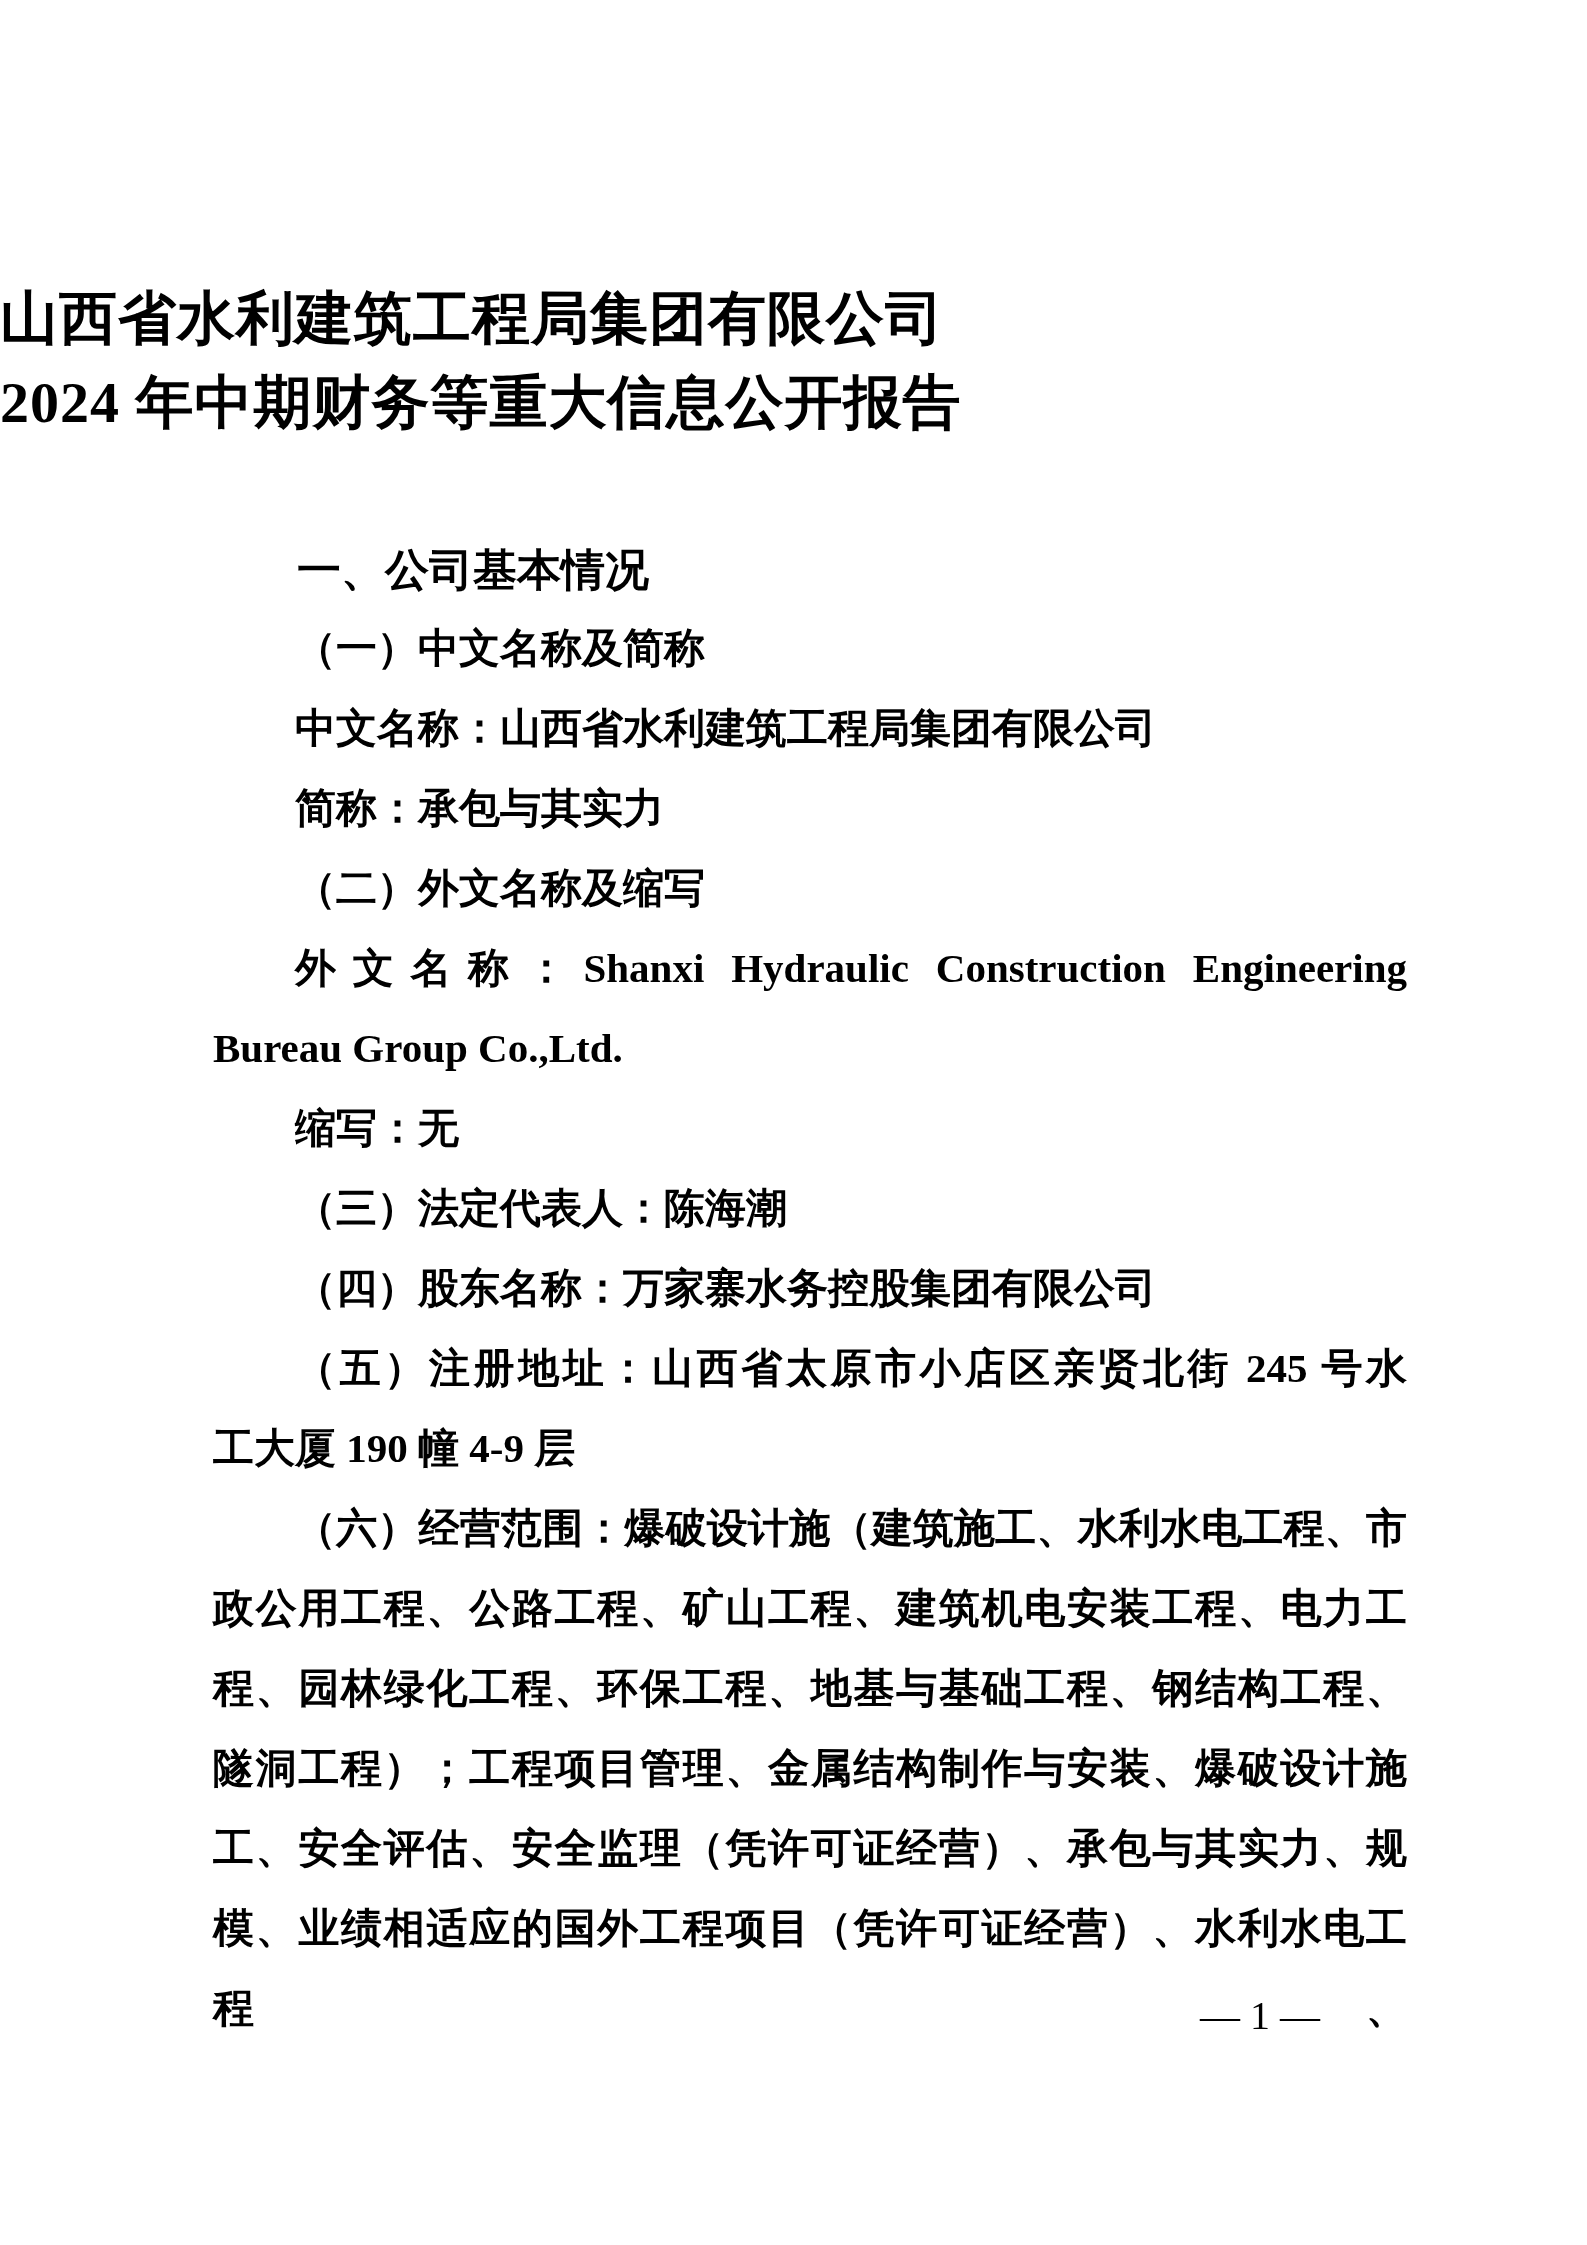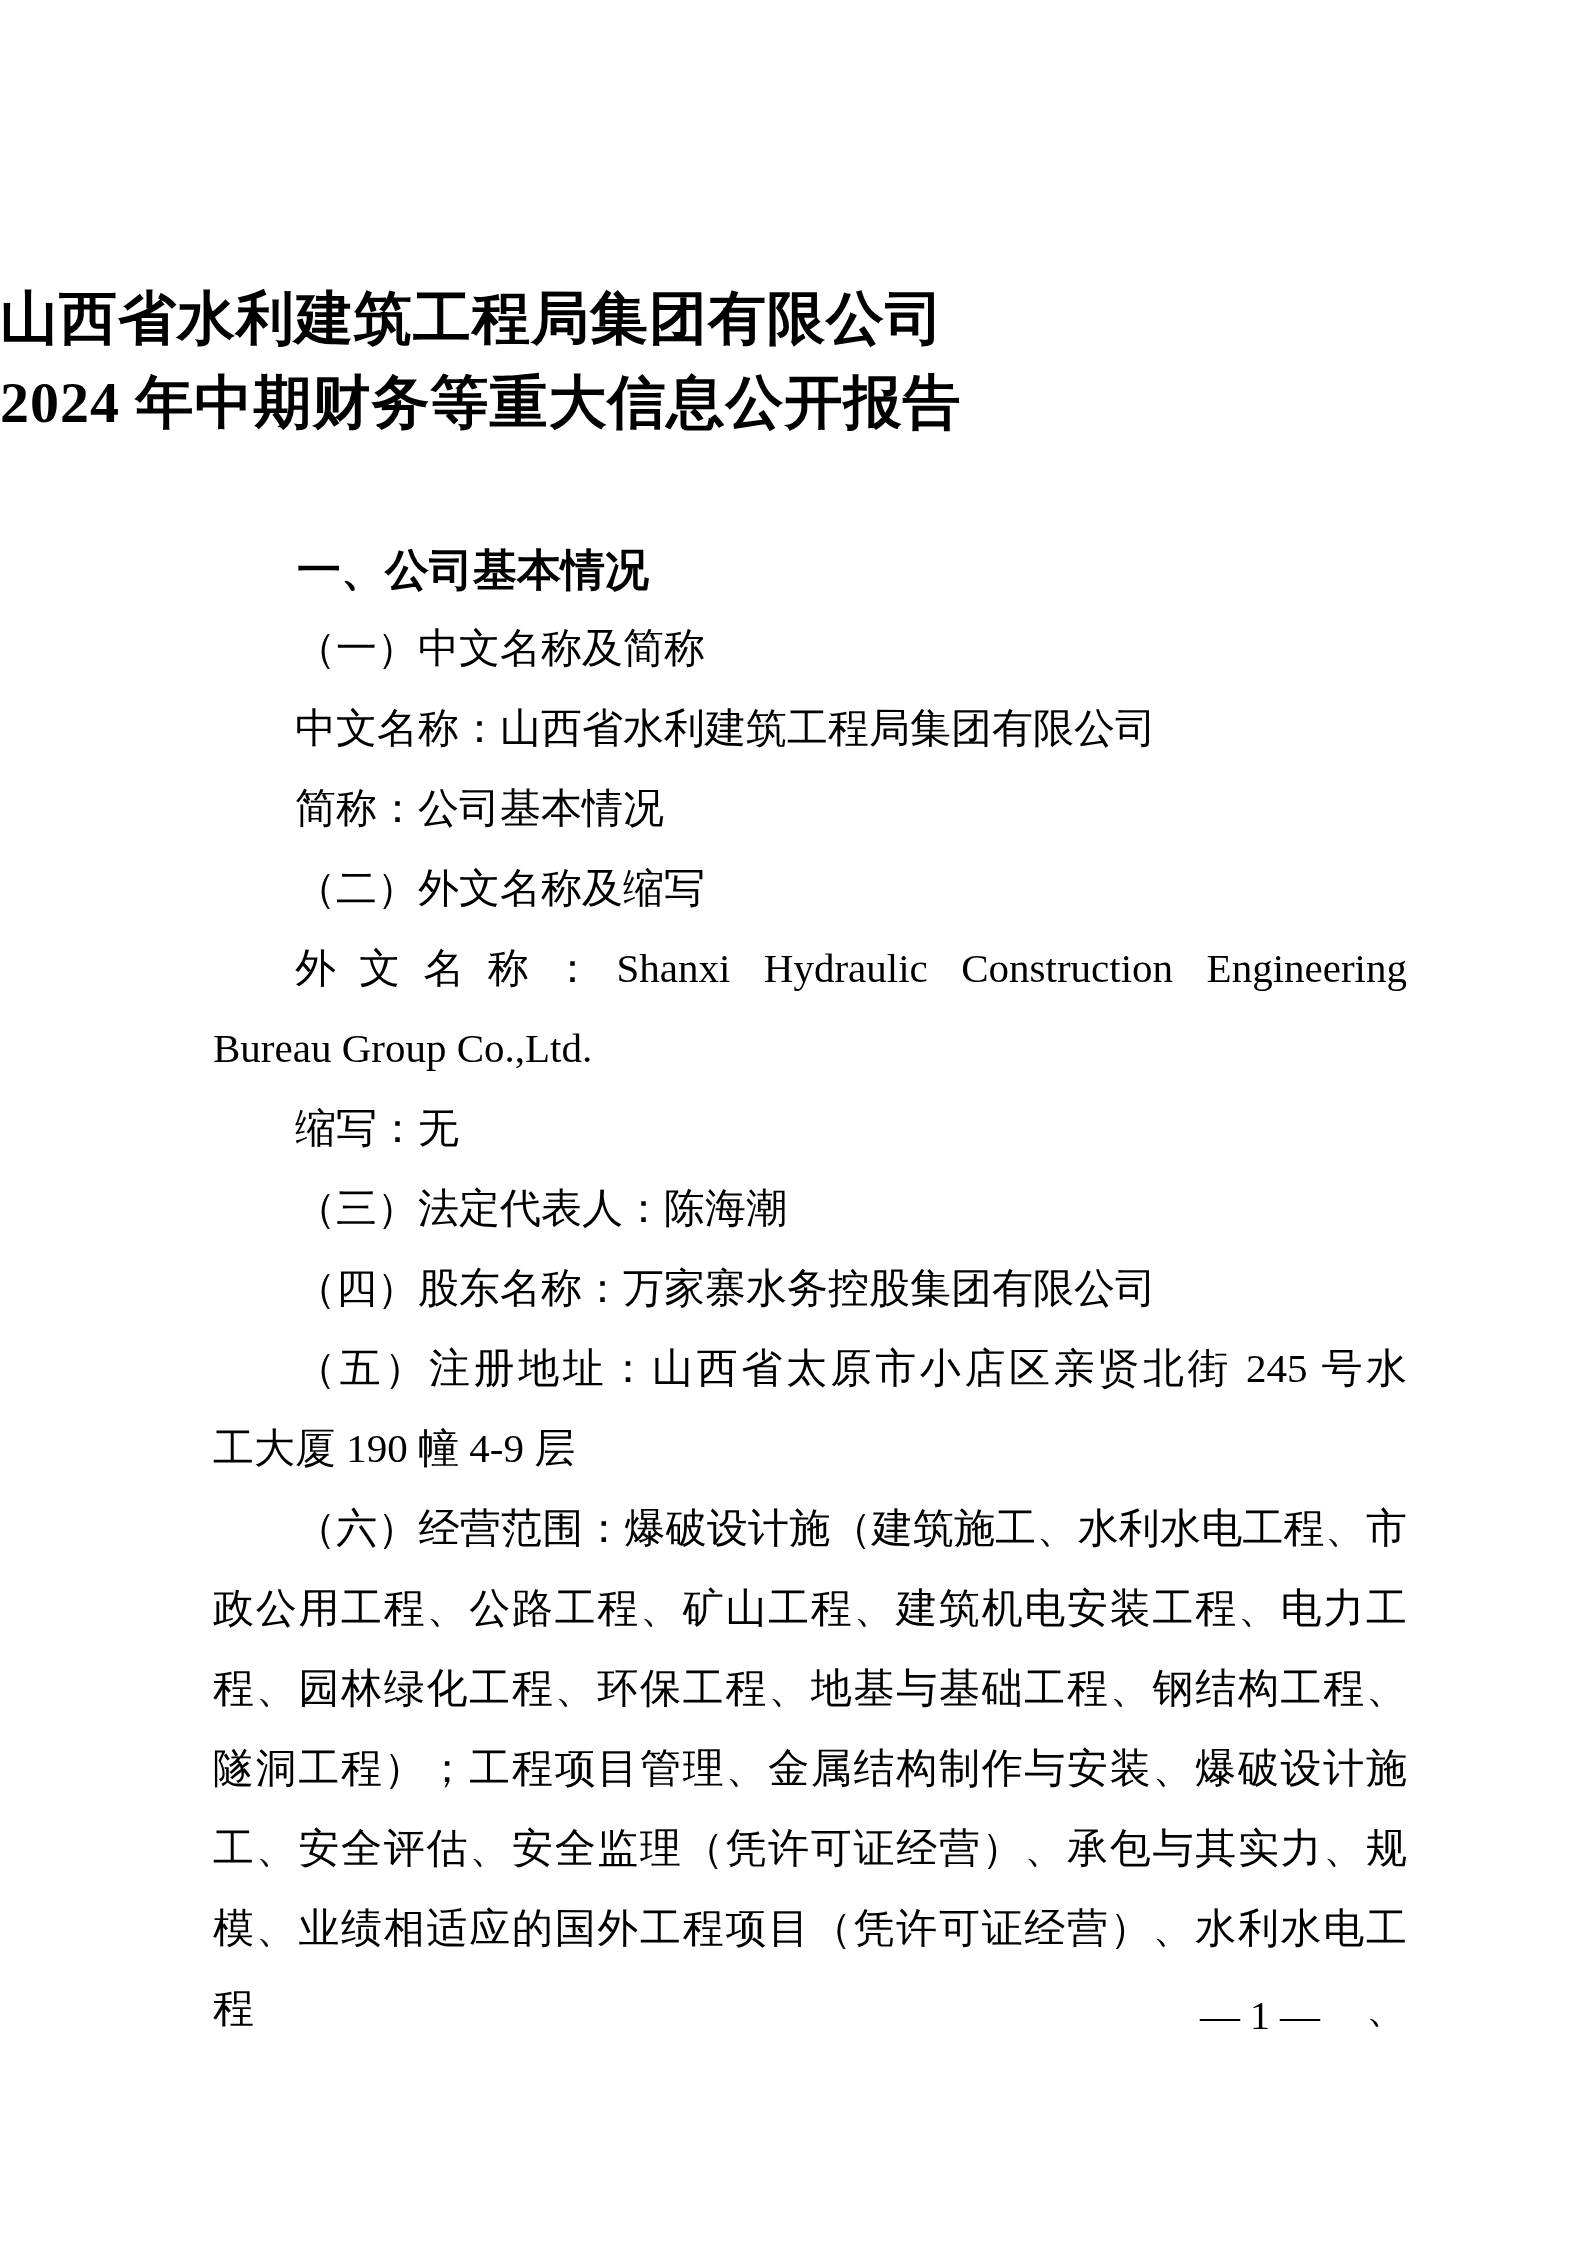--- a/index.html
+++ b/index.html
@@ -44,20 +44,21 @@
     position: absolute;
     top: 608px;
     left: 213px;
     width: 1194px;
     font-size: 41px;
     line-height: 80px;
     font-family: "Liberation Serif", "DejaVu Serif", serif;
   }
   .line {
     height: 80px;
+    font-weight: bold;
   }
   .indent {
     text-indent: 2em;
   }
   .justify {
     text-align: justify;
     text-align-last: justify;
     text-justify: auto;
   }
   .page-number {
@@ -78,21 +79,21 @@
   <div class="doc-title">
     <div>山西省水利建筑工程局集团有限公司</div>
     <div>2024 年中期财务等重大信息公开报告</div>
   </div>
 
   <div class="section-heading">一、公司基本情况</div>
 
   <div class="body-text">
     <div class="line indent">（一）中文名称及简称</div>
     <div class="line indent">中文名称：山西省水利建筑工程局集团有限公司</div>
-    <div class="line indent">简称：公司基本情况</div>
+    <div class="line indent">简称：承包与其实力</div>
     <div class="line indent">（二）外文名称及缩写</div>
     <div class="line indent justify">外文名称：Shanxi Hydraulic Construction Engineering</div>
     <div class="line">Bureau Group Co.,Ltd.</div>
     <div class="line indent">缩写：无</div>
     <div class="line indent">（三）法定代表人：陈海潮</div>
     <div class="line indent">（四）股东名称：万家寨水务控股集团有限公司</div>
     <div class="line indent justify">（五）注册地址：山西省太原市小店区亲贤北街 245 号水</div>
     <div class="line">工大厦 190 幢 4-9 层</div>
     <div class="line indent justify">（六）经营范围：爆破设计施（建筑施工、水利水电工程、市</div>
     <div class="line justify">政公用工程、公路工程、矿山工程、建筑机电安装工程、电力工</div>

